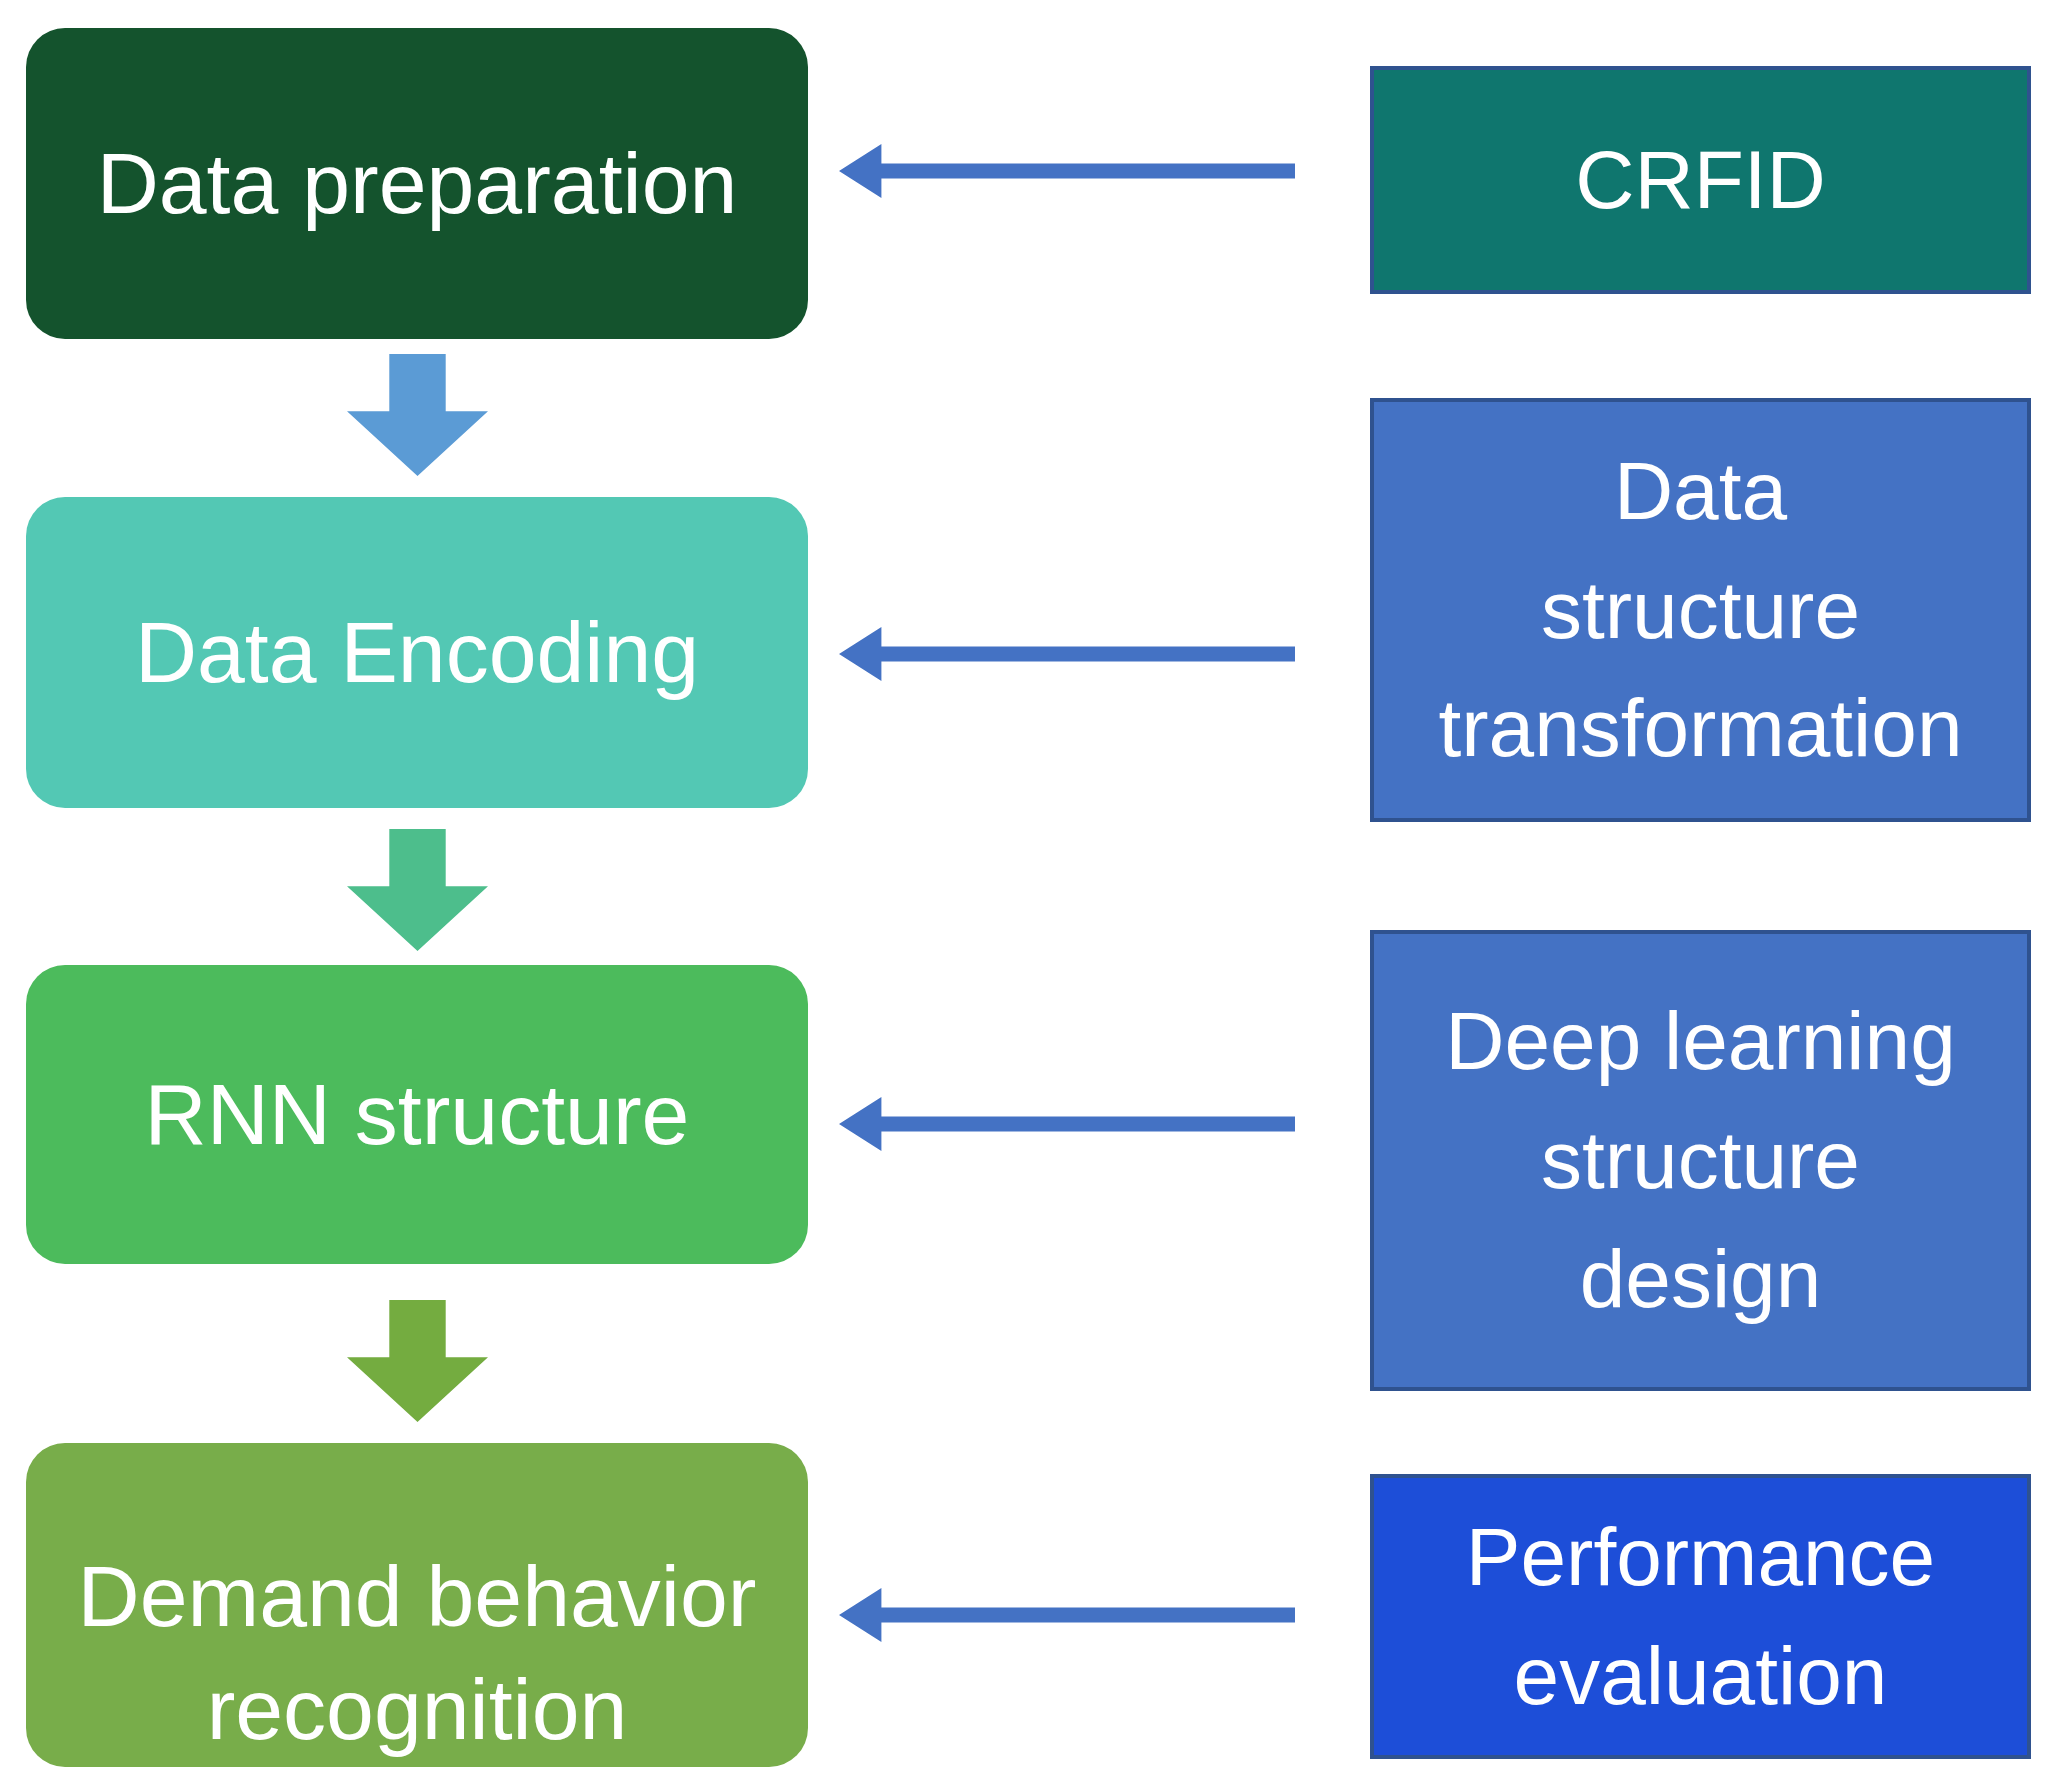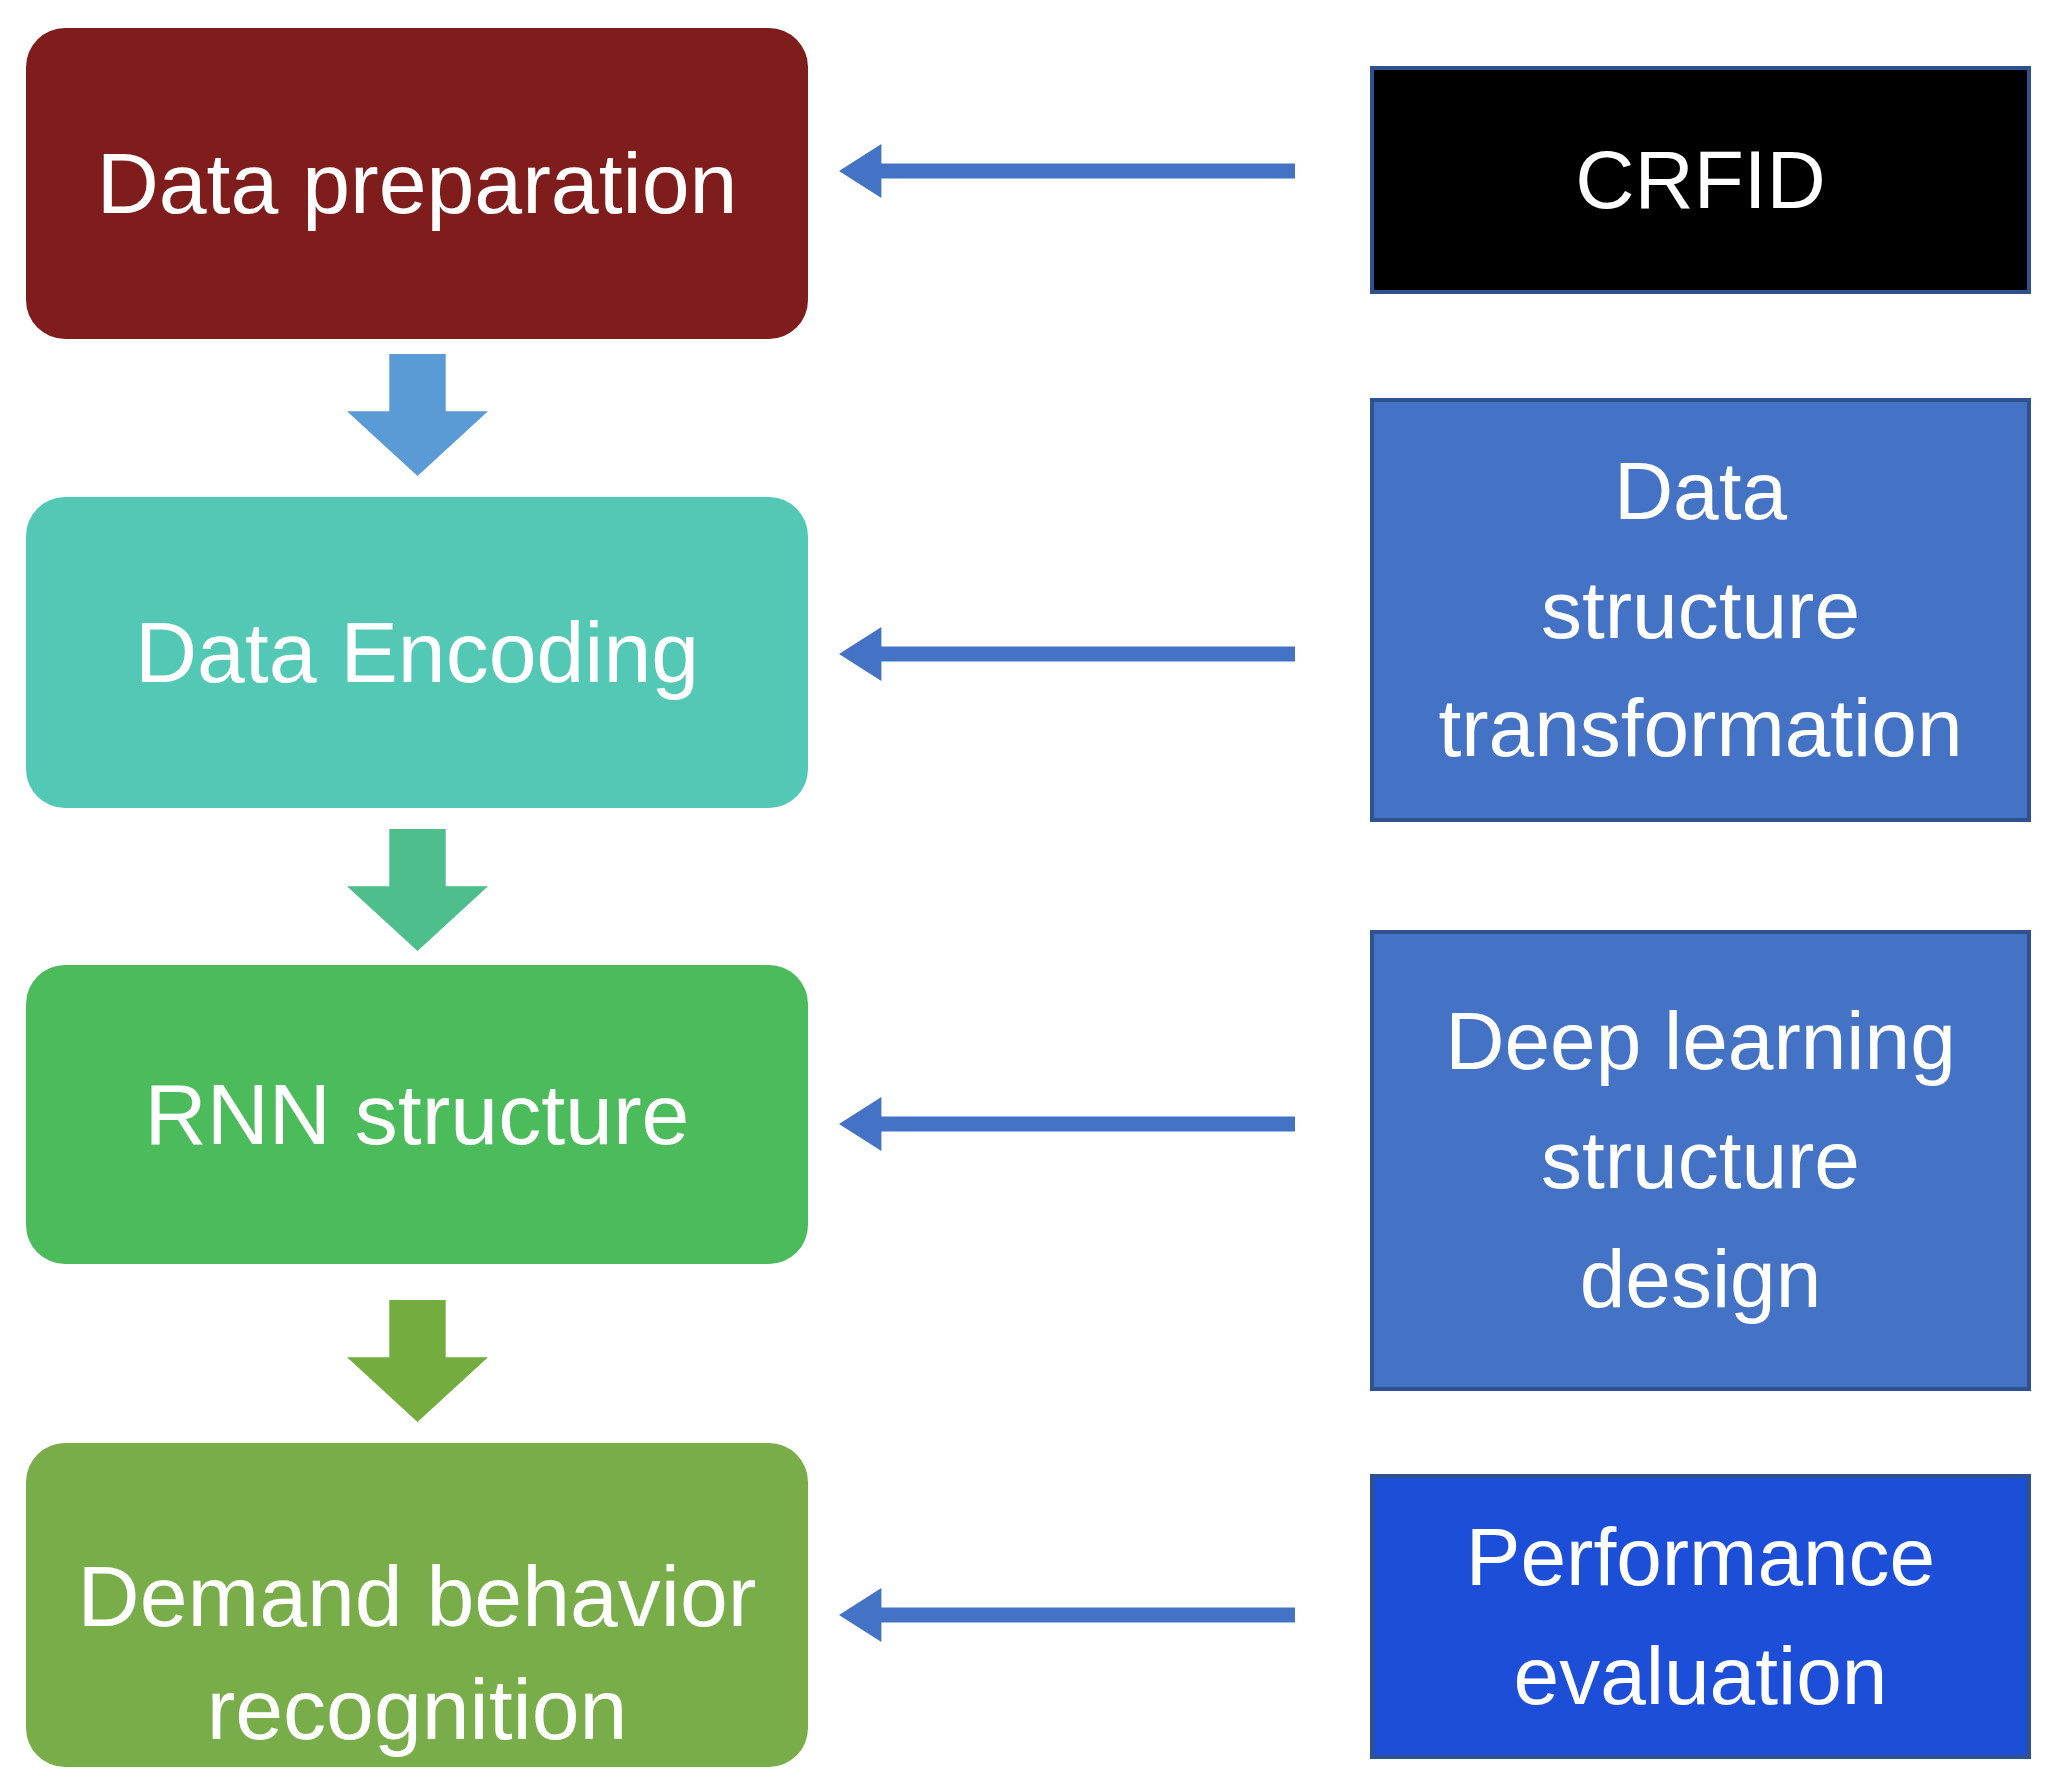--- a/index.html
+++ b/index.html
@@ -85,21 +85,21 @@
   .harr1 { top: 144px; }
   .harr2 { top: 627px; }
   .harr3 { top: 1097px; }
   .harr4 { top: 1588px; }
 </style>
 </head>
 <body>
 
 <div id="canvas">
 
-  <div class="lbox lbox1" style="background-color: #7f1d1d;">
+  <div class="lbox lbox1" style="background-color: #14532d;">
     <span class="lbl">Data preparation</span>
   </div>
 
   <div class="down-arrow darr1" style="background-color: rgb(91, 155, 213);"></div>
 
   <div class="lbox lbox2" style="background-color: rgb(83, 200, 180);">
     <span class="lbl">Data Encoding</span>
   </div>
 
   <div class="down-arrow darr2" style="background-color: rgb(77, 190, 140);"></div>
@@ -112,21 +112,21 @@
 
   <div class="lbox lbox4" style="background-color: rgb(120, 173, 74);">
     <span class="lbl">Demand behavior<br>recognition</span>
   </div>
 
   <div class="h-arrow harr1" style="background-color: rgb(68, 114, 196);"></div>
   <div class="h-arrow harr2" style="background-color: rgb(68, 114, 196);"></div>
   <div class="h-arrow harr3" style="background-color: rgb(68, 114, 196);"></div>
   <div class="h-arrow harr4" style="background-color: rgb(68, 114, 196);"></div>
 
-  <div class="rbox rbox1" style="background-color: #000000; border-color: rgb(47, 82, 143);">
+  <div class="rbox rbox1" style="background-color: #0f766e; border-color: rgb(47, 82, 143);">
     <span class="lbl">CRFID</span>
   </div>
 
   <div class="rbox rbox2" style="background-color: rgb(68, 114, 196); border-color: rgb(47, 82, 143);">
     <span class="lbl">Data<br>structure<br>transformation</span>
   </div>
 
   <div class="rbox rbox3" style="background-color: rgb(68, 114, 196); border-color: rgb(47, 82, 143);">
     <span class="lbl">Deep learning<br>structure<br>design</span>
   </div>

